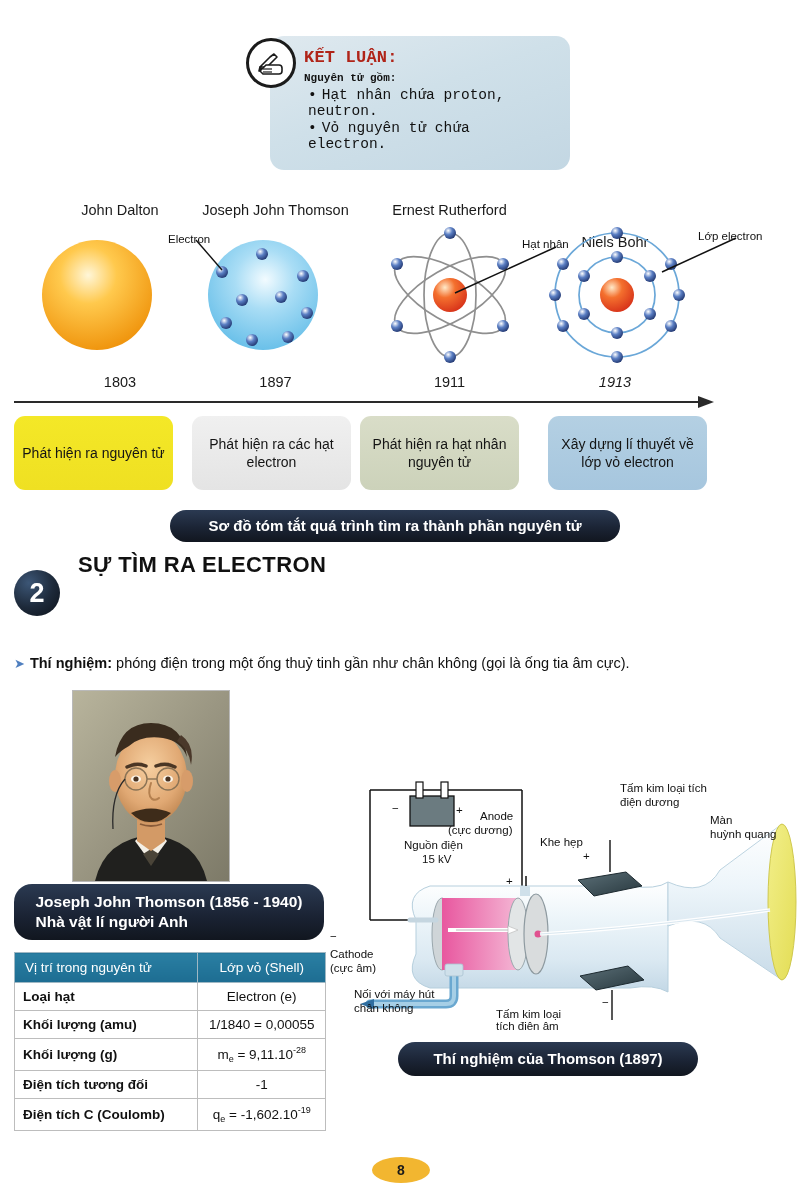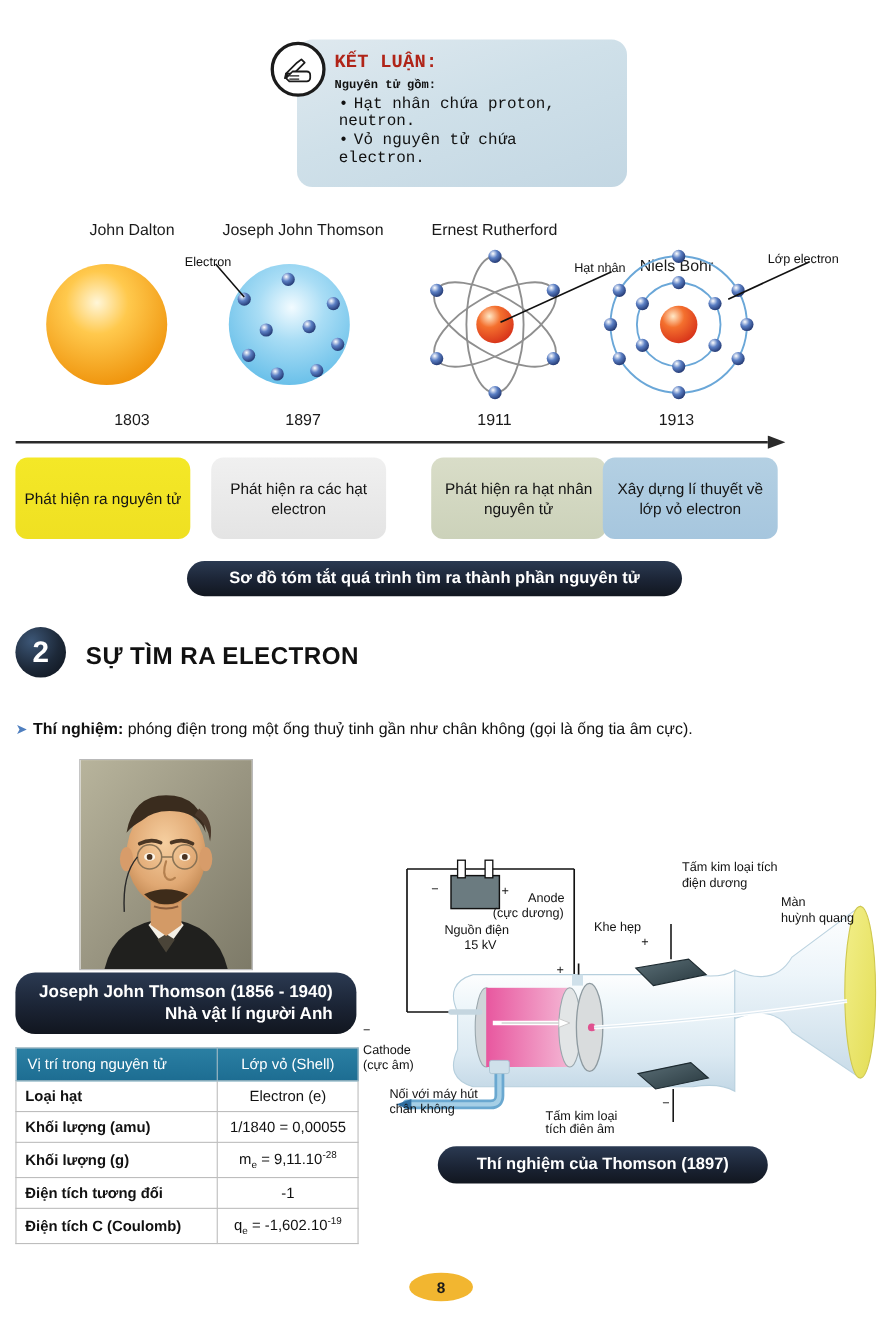--- a/index.html
+++ b/index.html
@@ -57,45 +57,45 @@
   #axis-arrow { position: absolute; left: 14px; top: 396px; }
   .stage-box {
     position: absolute; top: 416px; height: 74px; width: 159px;
     border-radius: 11px;
     display: flex; align-items: center; justify-content: center;
     text-align: center; font-size: 14px; line-height: 1.32; color: #141414;
     padding: 0 6px;
   }
   #stage-0 { left: 14px;  background: linear-gradient(180deg,#f4e827,#efe022); }
   #stage-1 { left: 192px; background: linear-gradient(180deg,#f0f0f0,#e4e4e4); }
-  #stage-2 { left: 392px; background: linear-gradient(180deg,#d9ddc8,#ccd2ba); }
+  #stage-2 { left: 360px; background: linear-gradient(180deg,#d9ddc8,#ccd2ba); }
   #stage-3 { left: 548px; background: linear-gradient(180deg,#b4d0e3,#a6c6de); }
 
   
   .pill {
     position: absolute; border-radius: 18px;
     background: linear-gradient(180deg,#2b3a52 0%, #1b2435 55%, #11161f 100%);
     color: #fff; font-weight: bold; display: flex;
-    align-items: center; justify-content: center; text-align: right;
+    align-items: center; justify-content: center; text-align: left;
     line-height: 1.28;
   }
   #diagram-caption { left: 170px; top: 510px; width: 450px; height: 32px; font-size: 15px; }
   #thomson-name-pill { left: 14px; top: 884px; width: 310px; height: 56px; font-size: 15.5px; padding: 17px 10px; }
   #experiment-caption { left: 398px; top: 1042px; width: 300px; height: 34px; font-size: 15px; }
 
   
   #section-badge {
     position: absolute; left: 14px; top: 570px;
     width: 46px; height: 46px; border-radius: 50%;
     background: radial-gradient(circle at 32% 28%, #3c5676 0%, #1d2939 55%, #0c1119 100%);
     color: #fff; font-size: 27px; font-weight: bold;
     display: flex; align-items: center; justify-content: center;
   }
   #section-title {
-    position: absolute; left: 78px; top: 584px;
+    position: absolute; left: 78px; top: 552px;
     font-size: 22px; font-weight: bold; letter-spacing: .4px; color: #111;
   }
 
   
   #experiment-line {
     position: absolute; left: 14px; top: 655px; width: 780px;
     font-size: 14.5px; color: #111;
   }
   #experiment-line .bullet-arrow { color: #4f7fbf; margin-right: 5px; font-size: 13px; }
   #experiment-line b { font-weight: bold; }
@@ -162,21 +162,21 @@
 </div>
 
 <div class="sci-name" style="left:40px;  top:202px; width:160px;">John Dalton</div>
 <div class="sci-name" style="left:188px; top:202px; width:175px;">Joseph John Thomson</div>
 <div class="sci-name" style="left:372px; top:202px; width:155px;">Ernest Rutherford</div>
 <div class="sci-name" style="left:545px; top:202px; width:140px;margin-top:32px;">Niels Bohr</div>
 
 <div class="sci-year" style="left:40px;  top:374px; width:160px;">1803</div>
 <div class="sci-year" style="left:188px; top:374px; width:175px;">1897</div>
 <div class="sci-year" style="left:372px; top:374px; width:155px;">1911</div>
-<div class="sci-year" style="left:545px; top:374px; width:140px;">1913</div>
+<div class="sci-year" style="left:545px; top:374px; width:140px;font-style:italic;">1913</div>
 
 <div class="ann-label" style="left:168px; top:233px;">Electron</div>
 <div class="ann-label" style="left:522px; top:238px;">Hạt nhân</div>
 <div class="ann-label" style="left:698px; top:230px;">Lớp electron</div>
 
 <svg id="timeline-svg" width="803" height="200">
   <defs>
     <radialGradient id="gDalton" cx="42%" cy="32%" r="68%">
       <stop offset="0%" stop-color="#fff6d8"></stop>
       <stop offset="38%" stop-color="#ffc94d"></stop>

